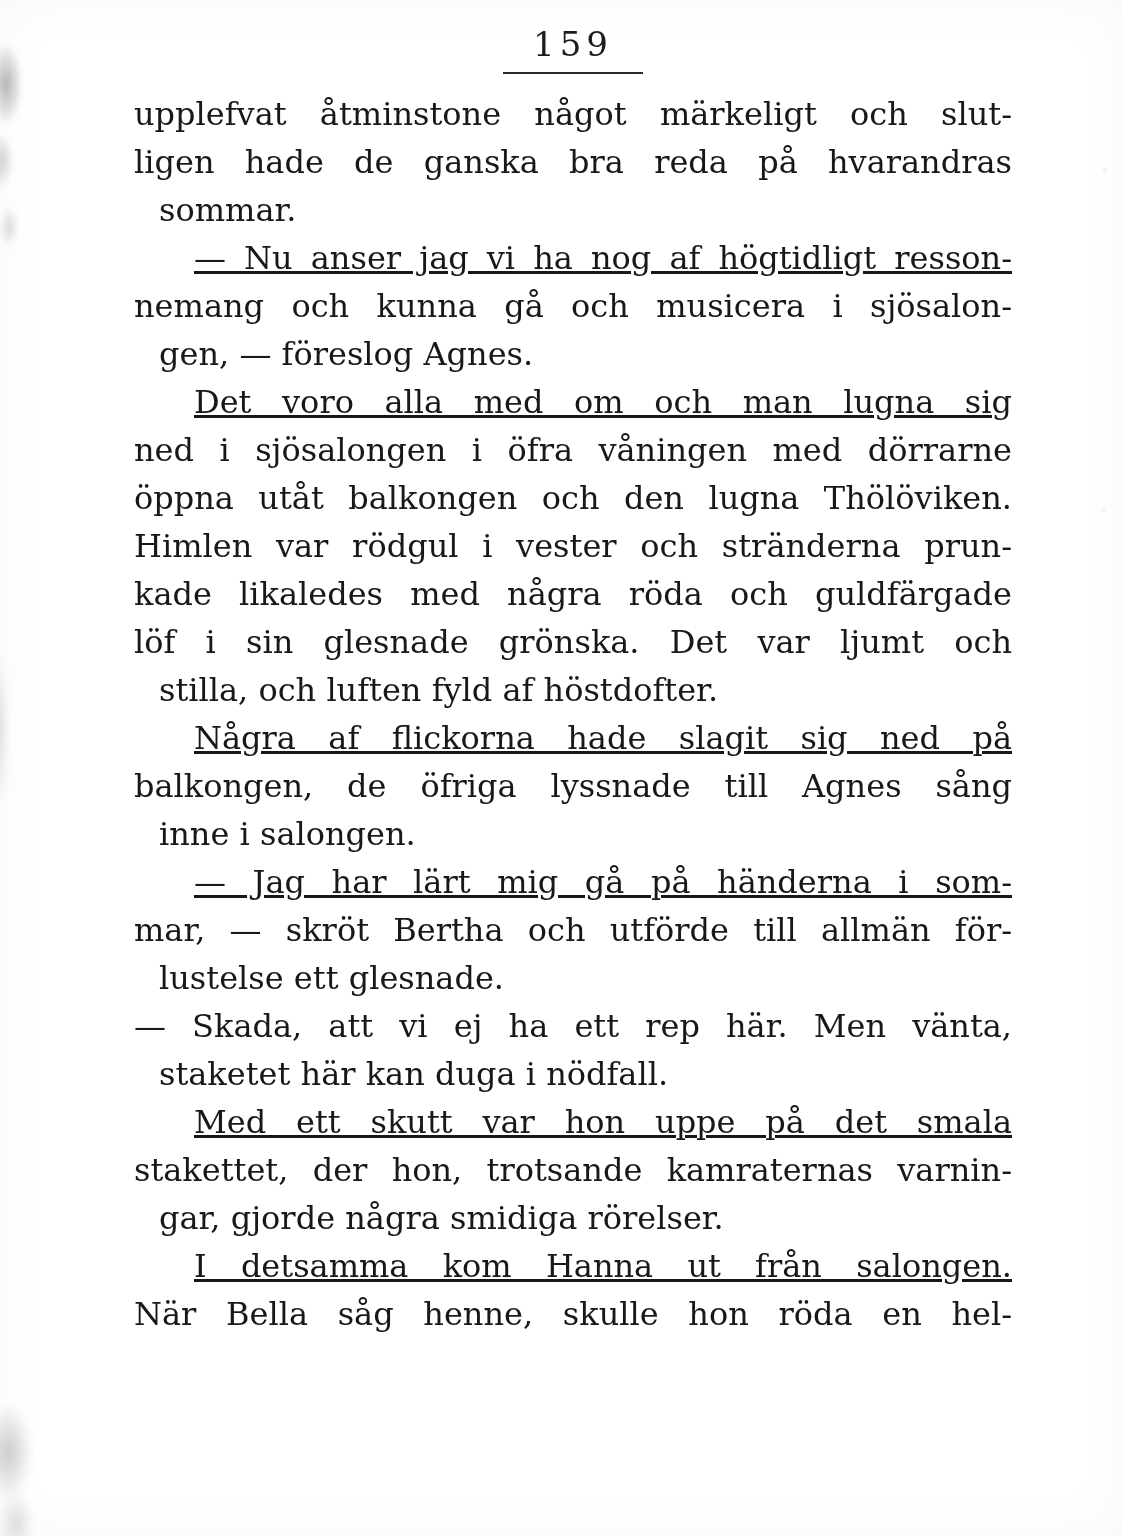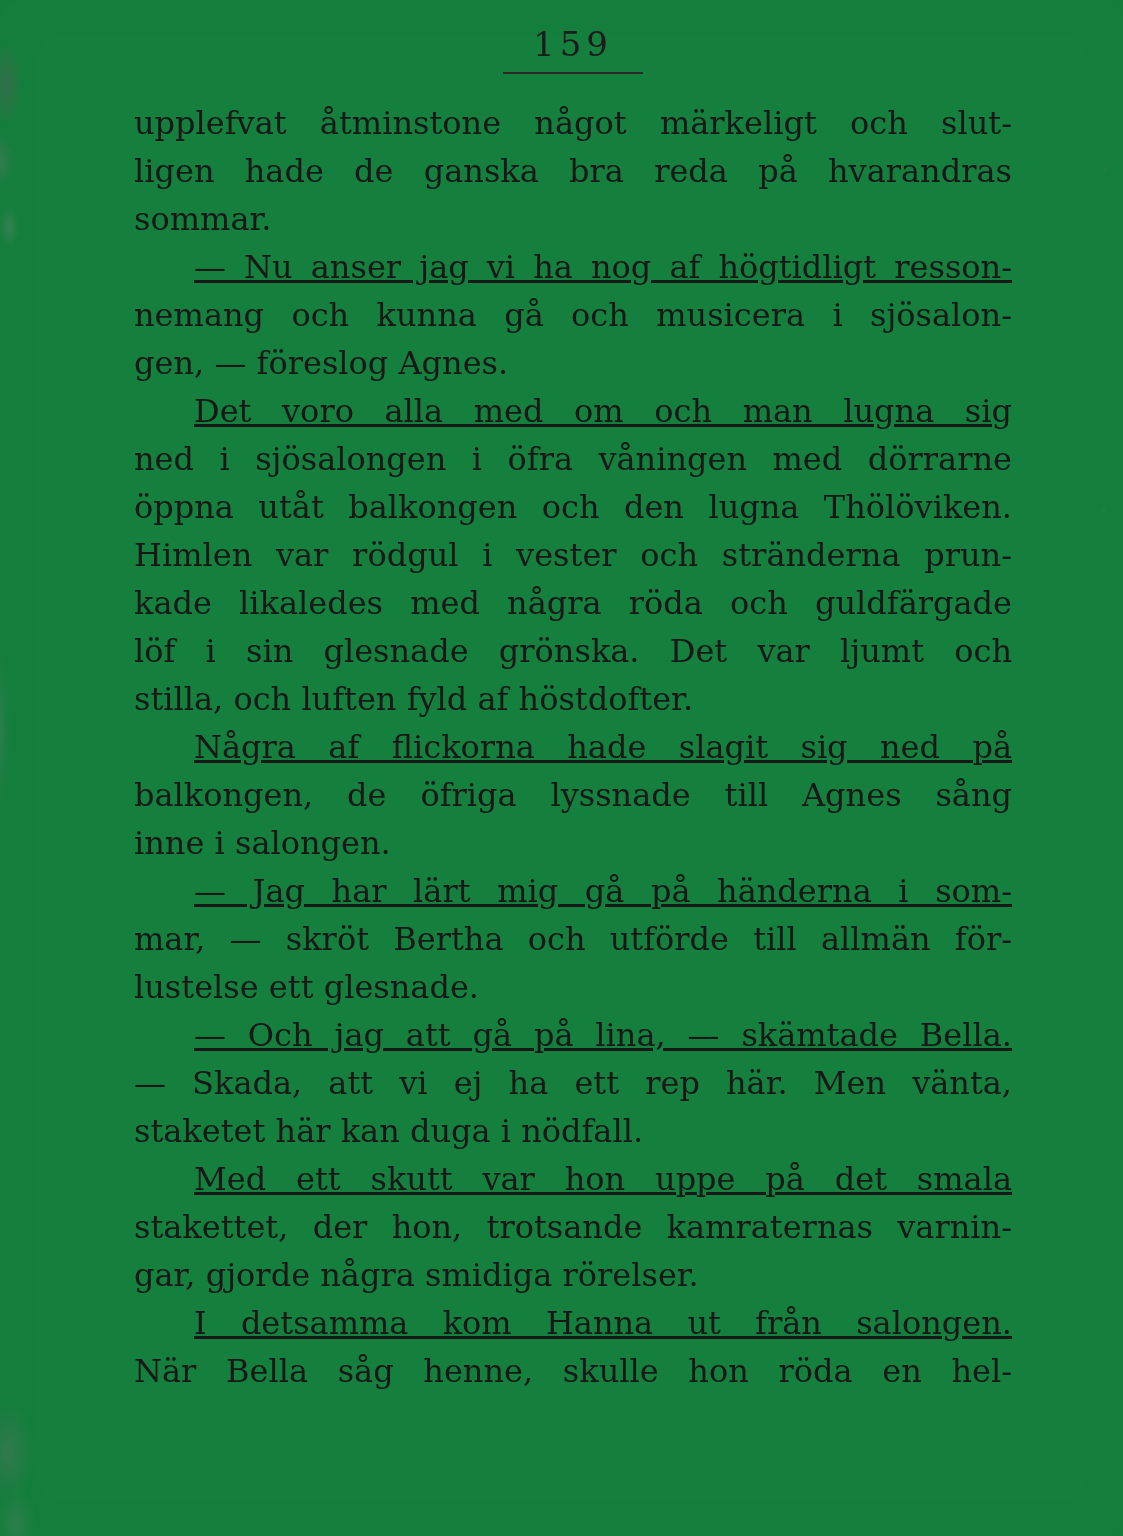--- a/index.html
+++ b/index.html
@@ -5,21 +5,21 @@
   html, body {
     margin: 0;
     padding: 0;
     background: #d8d8d4;
   }
   .page {
     position: relative;
     width: 1123px;
     height: 1536px;
     margin: 0 auto;
-    background: #15803d;
+    background: #ffffff;
     overflow: hidden;
     font-family: "DejaVu Serif", "Liberation Serif", serif;
     color: #171717;
     box-shadow: inset 0 0 60px rgba(0,0,0,0.03);
   }
 
   
   .artifact { position: absolute; pointer-events: none; }
   .smudge-tl {
     left: -18px; top: 40px; width: 60px; height: 220px;
@@ -62,35 +62,36 @@
     font-size: 34px;
     letter-spacing: 5px;
     padding: 0 30px 8px 30px;
     border-bottom: 2px solid #2a2a2a;
     color: #1c1c1c;
   }
 
   .text-block {
     position: absolute;
     left: 134px;
-    top: 99px;
+    top: 90px;
     width: 878px;
     font-size: 32px;
     line-height: 48px;
     color: #181818;
   }
   .para { margin: 0; padding: 0; }
   .line {
     display: block;
     text-align: justify;
     text-align-last: justify;
   }
   .line.last {
     text-align: left;
     text-align-last: left;
+    margin-left: 25px;
   }
   .line.ind { text-indent: 60px; text-decoration: underline; }
 </style>
 </head>
 <body>
 
 <div class="page">
 
   <div class="artifact smudge-tl"></div>
   <div class="artifact smudge-left"></div>
@@ -131,21 +132,20 @@
       <span class="line last">inne i salongen.</span>
     </p>
 
     <p class="para">
       <span class="line ind">— Jag har lärt mig gå på händerna i som-</span>
       <span class="line">mar, — skröt Bertha och utförde till allmän för-</span>
       <span class="line last">lustelse ett glesnade.</span>
     </p>
 
     <p class="para">
-      <span class="line ind">— Och jag att gå på lina, — skämtade Bella.</span>
       <span class="line">— Skada, att vi ej ha ett rep här. Men vänta,</span>
       <span class="line last">staketet här kan duga i nödfall.</span>
     </p>
 
     <p class="para">
       <span class="line ind">Med ett skutt var hon uppe på det smala</span>
       <span class="line">stakettet, der hon, trotsande kamraternas varnin-</span>
       <span class="line last">gar, gjorde några smidiga rörelser.</span>
     </p>
 

